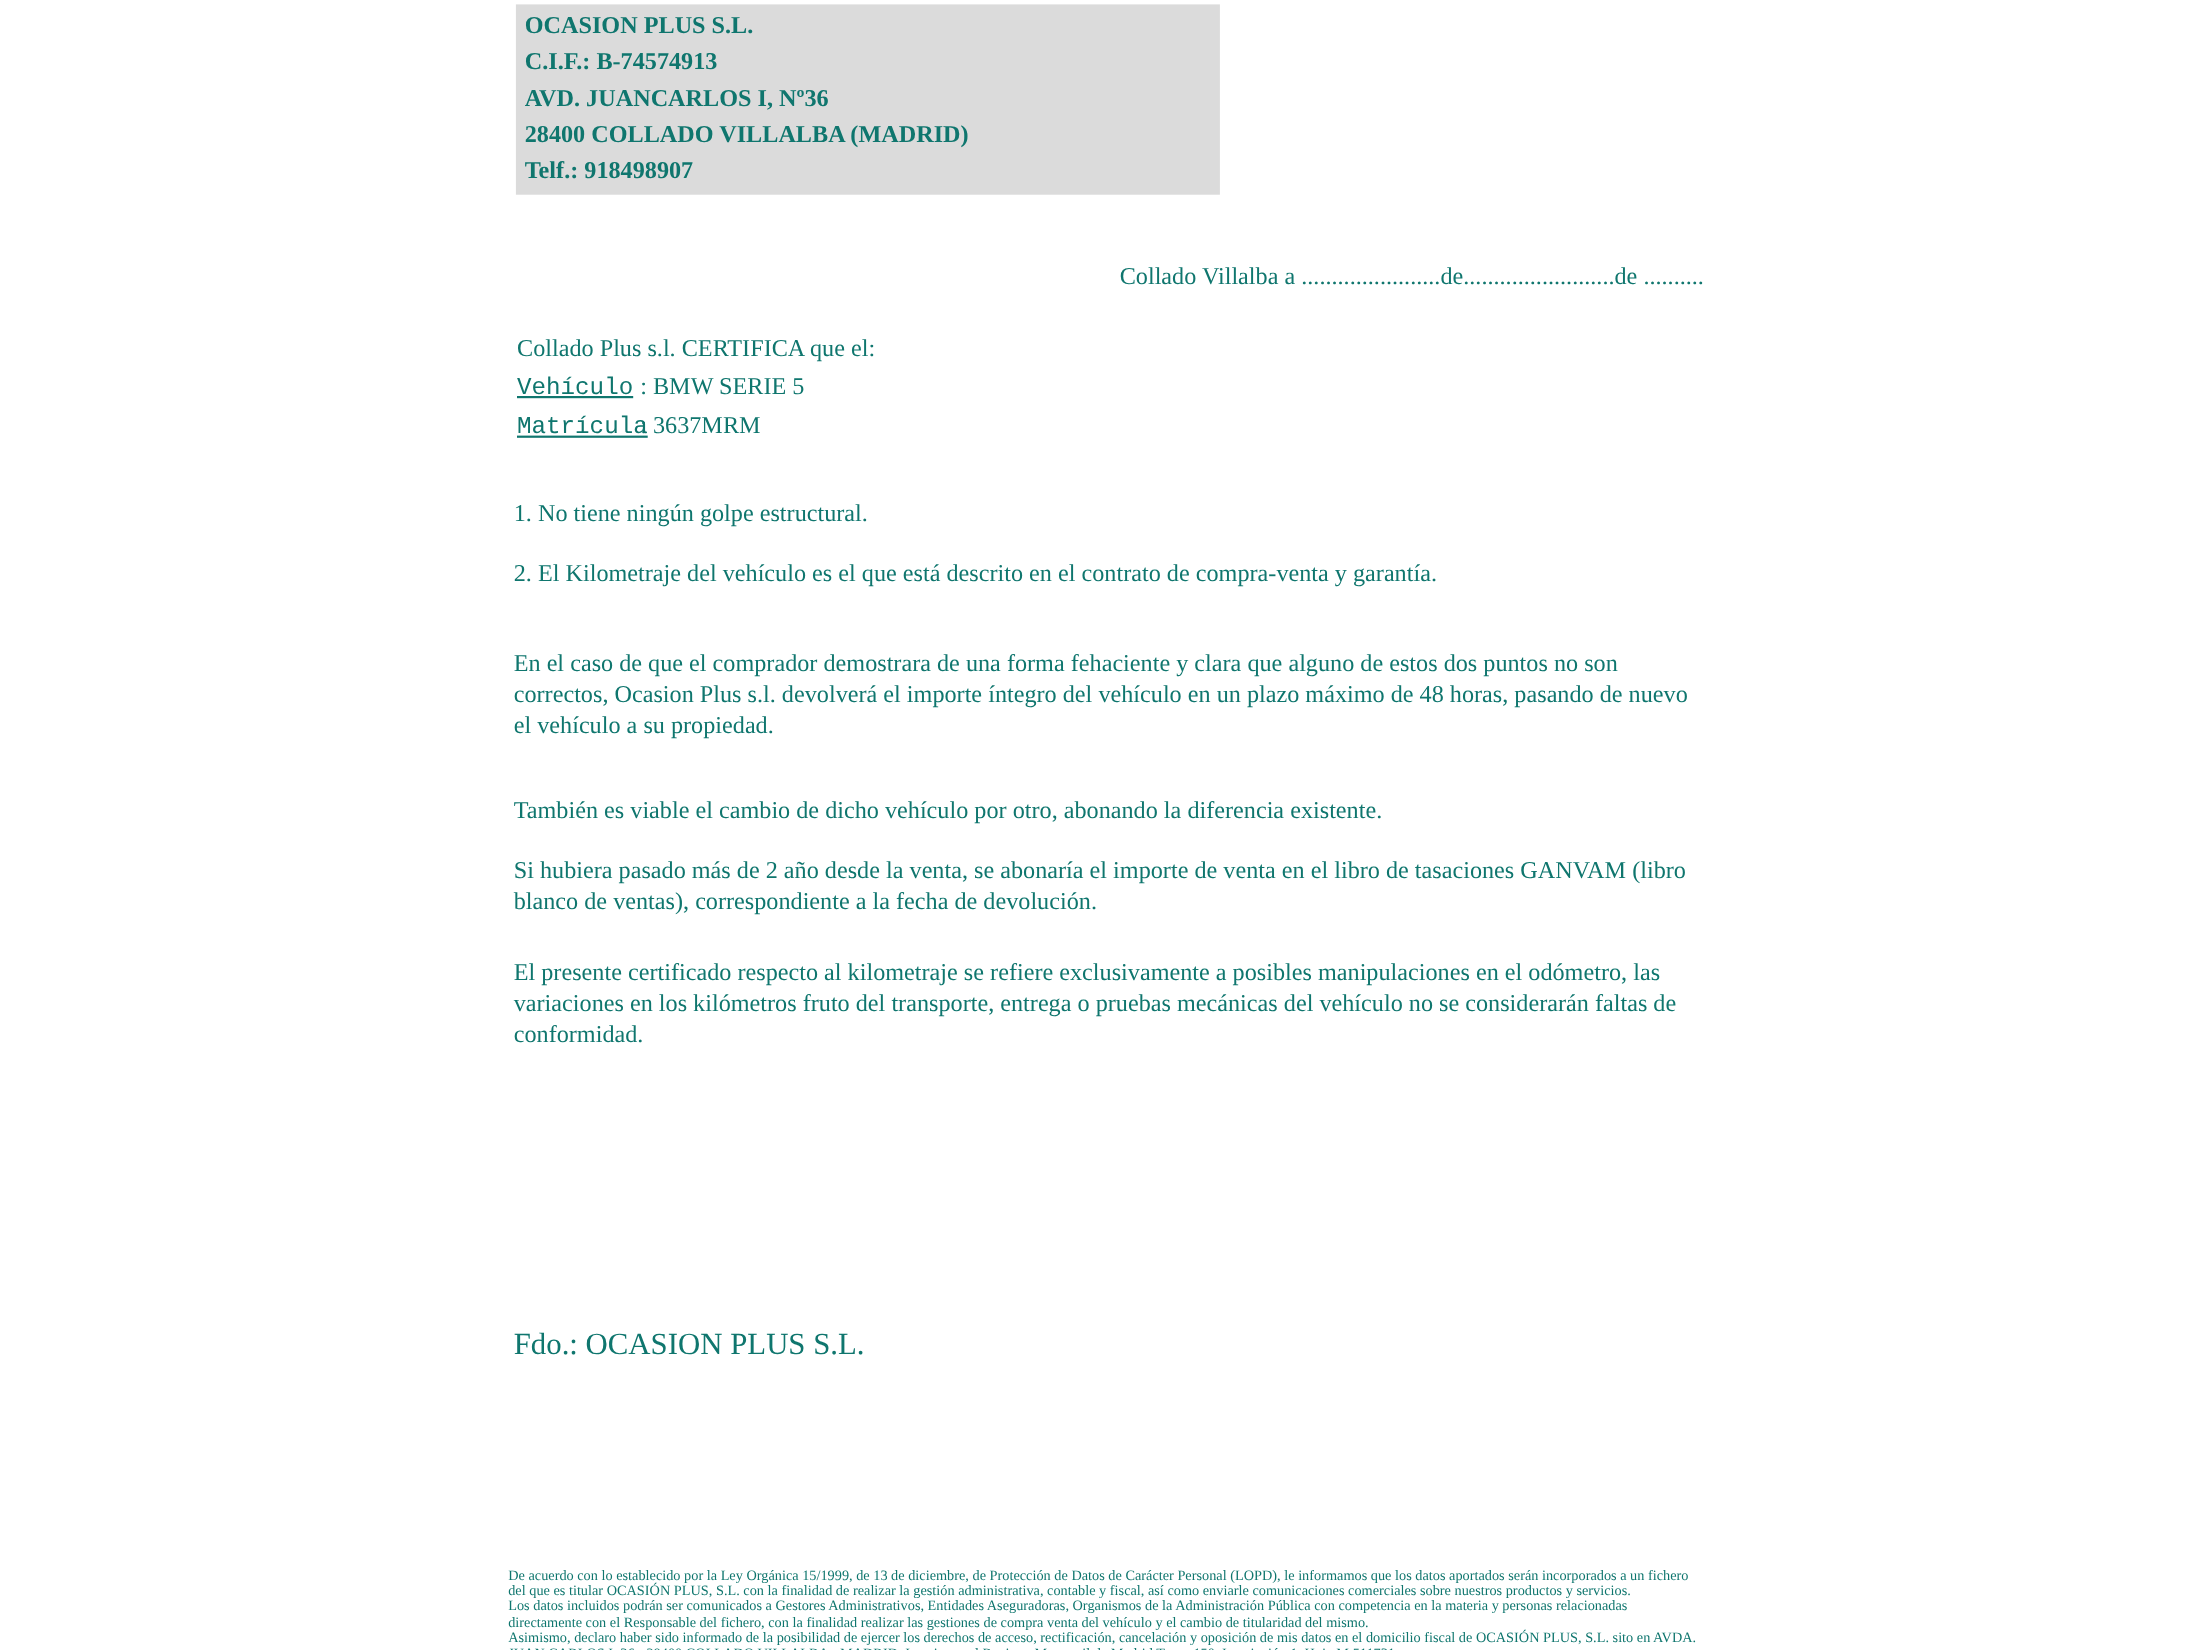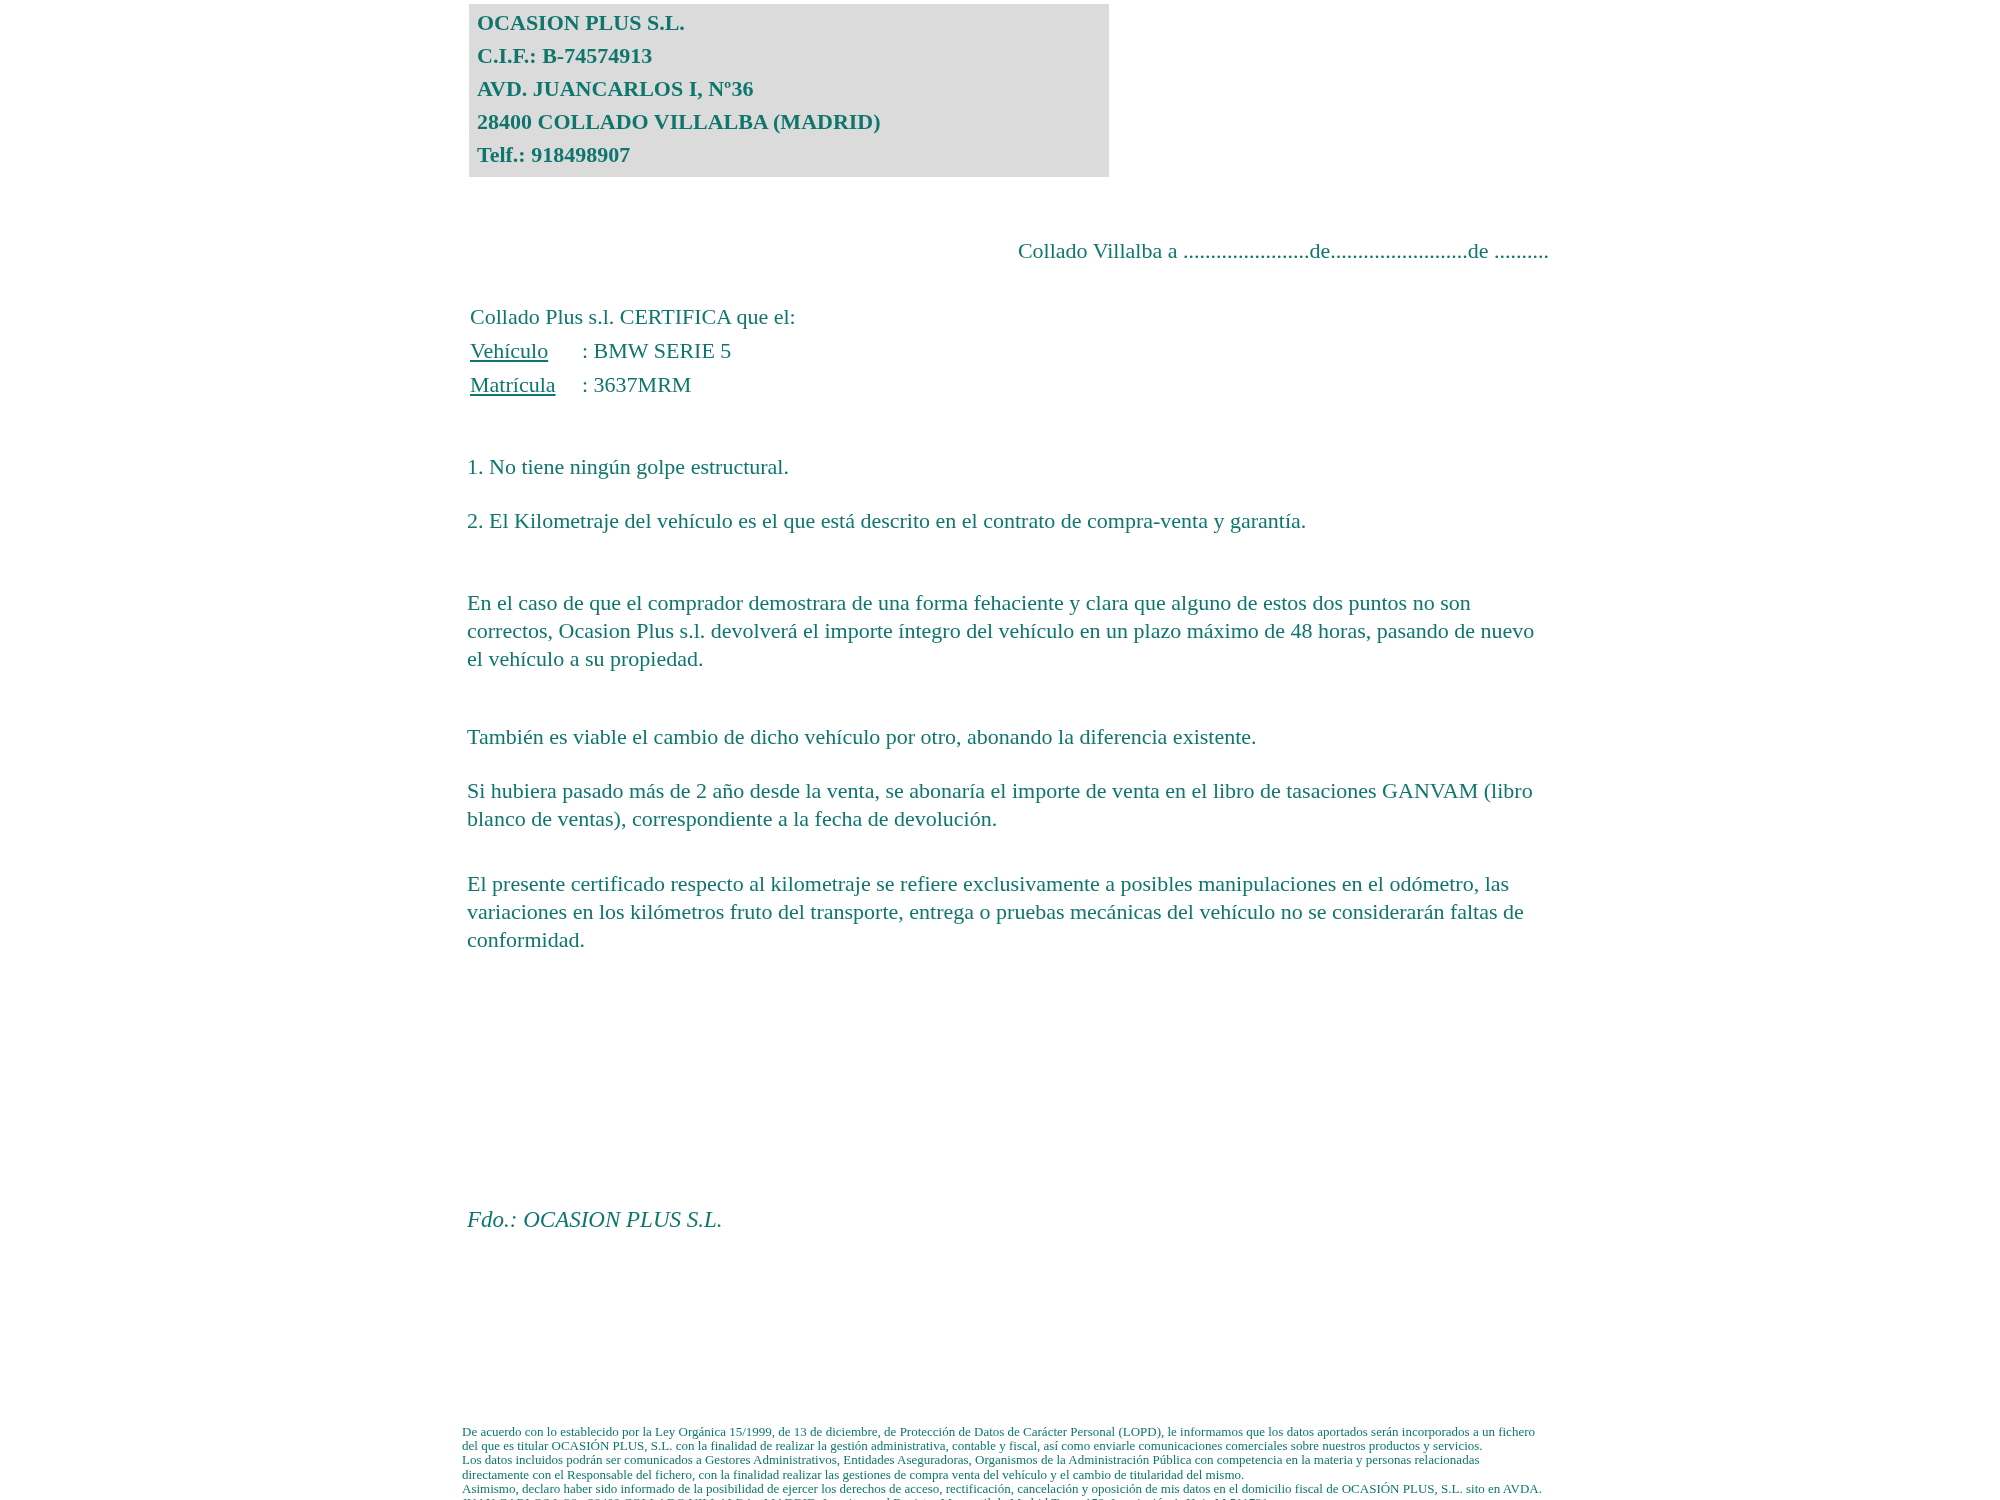--- a/index.html
+++ b/index.html
@@ -43,20 +43,21 @@
   .certify-block {
     position: absolute;
     left: 470px;
     top: 300px;
     font-size: 22px;
     line-height: 34px;
   }
   .kv-label {
     display: inline-block;
     width: 112px;
+    font-family: Liberation Mono, monospace;
   }
   .kv-label u {
     text-decoration: underline;
   }
   .body-text {
     position: absolute;
     left: 467px;
     width: 1070px;
     font-size: 22px;
     line-height: 28px;
@@ -64,22 +65,21 @@
   .point-1 { top: 453px; }
   .point-2 { top: 507px; }
   .para-1  { top: 589px; }
   .para-2  { top: 723px; }
   .para-3  { top: 777px; }
   .para-4  { top: 870px; }
   .signature {
     position: absolute;
     left: 467px;
     top: 1207px;
-    font-size: 23px;
-    font-style: italic;
+    font-size: 28px;
   }
   .legal-footer {
     position: absolute;
     left: 462px;
     top: 1425px;
     width: 1082px;
     font-size: 13px;
     line-height: 14.2px;
   }
   .legal-footer p {

